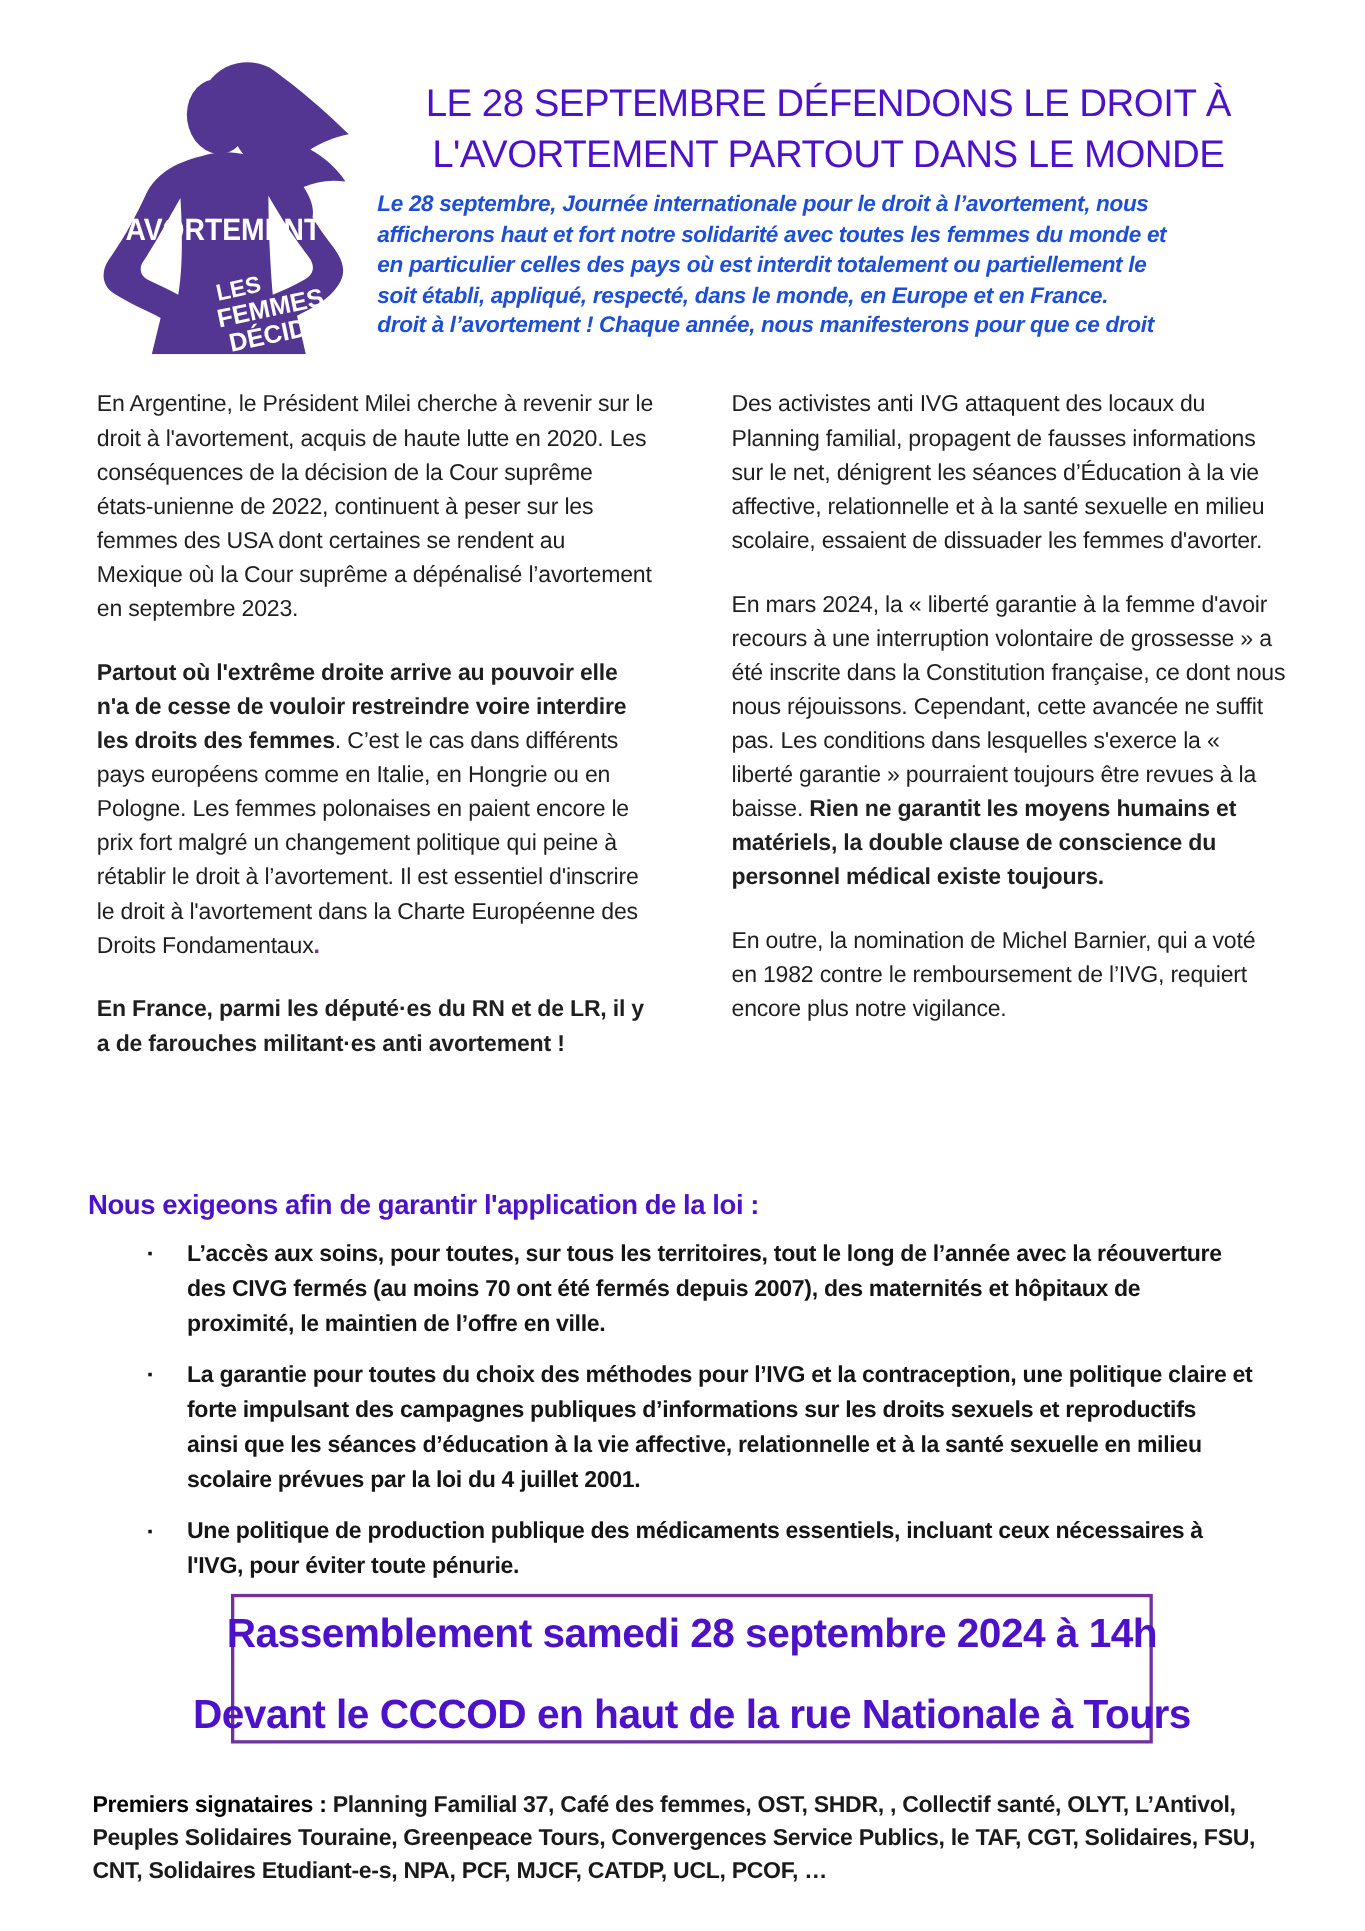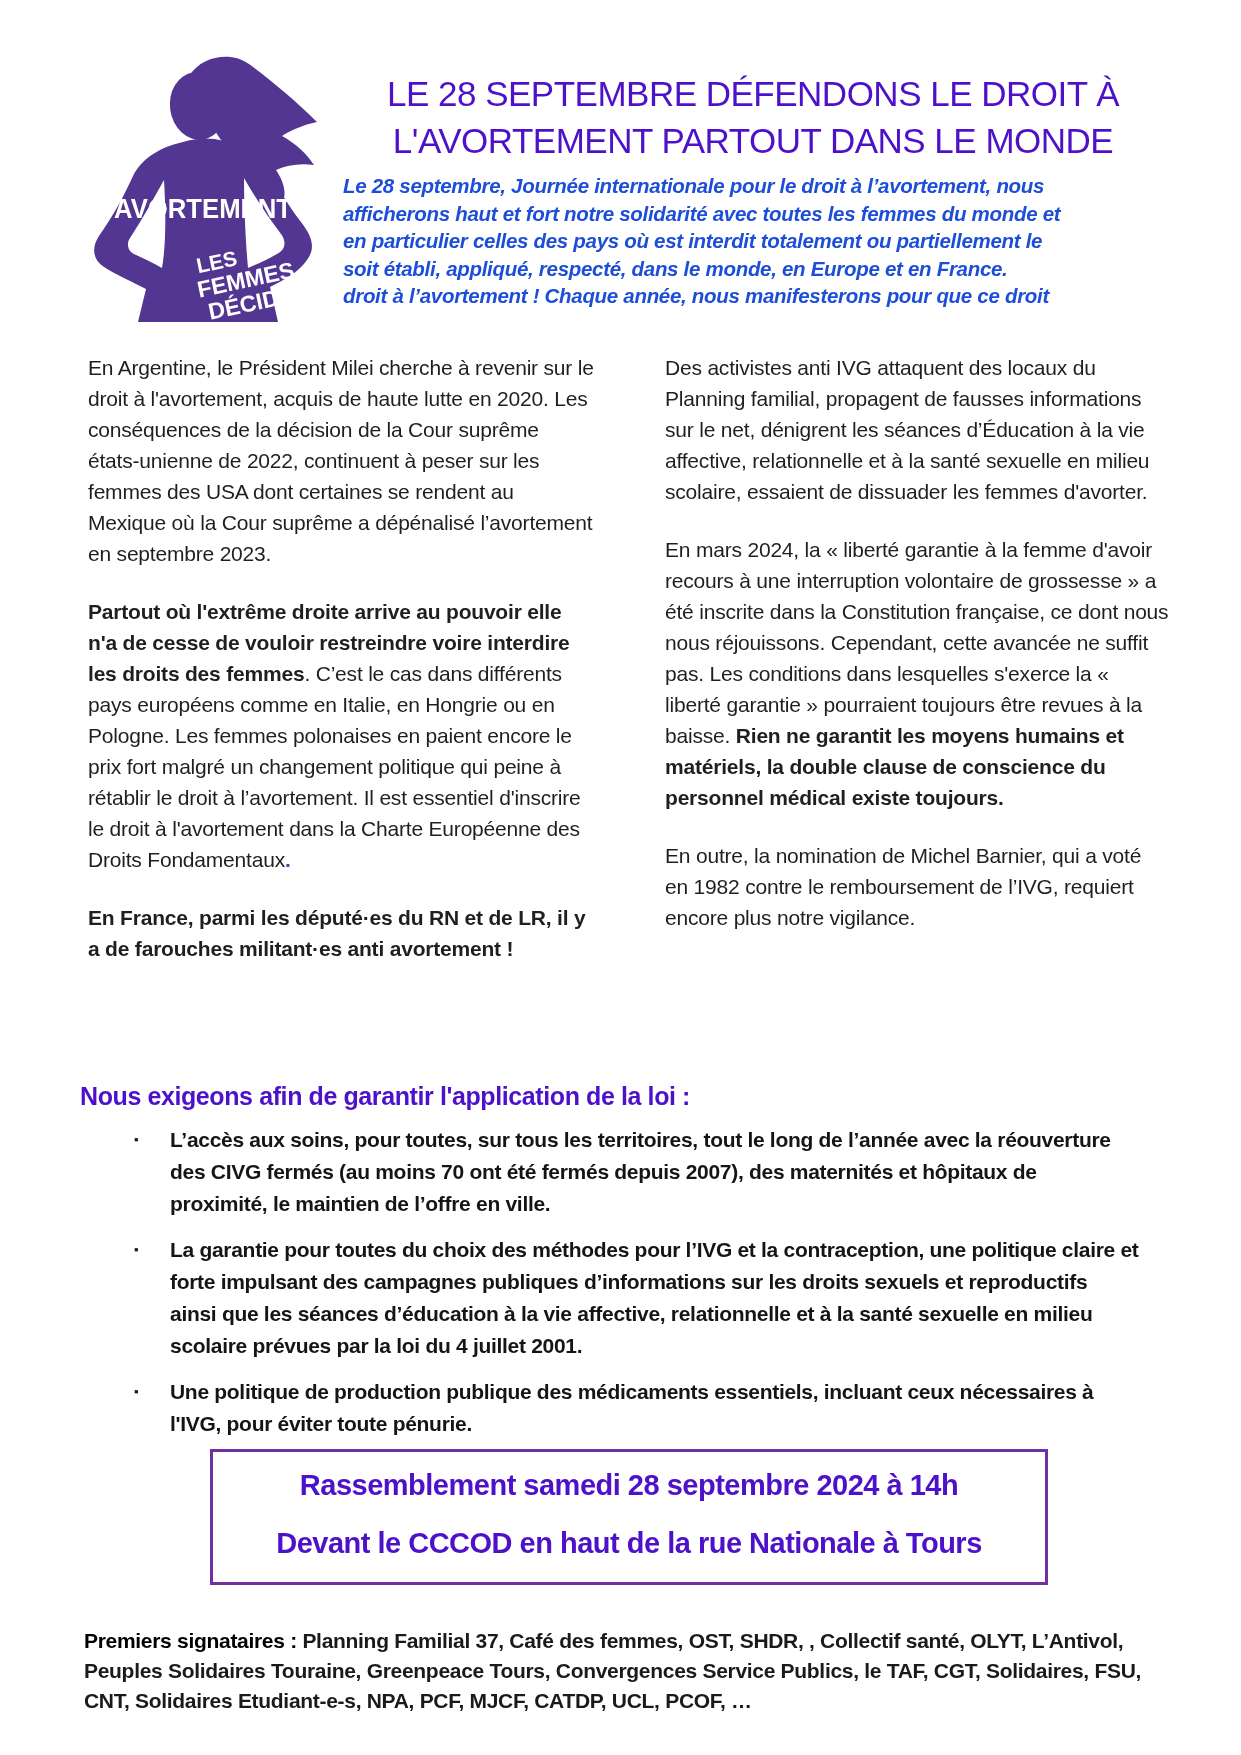--- a/index.html
+++ b/index.html
@@ -45,24 +45,24 @@
   .demand .marker{flex:0 0 36px;font-size:13px;line-height:32px;color:#151515;}
   .demand .dtext{flex:1;}
   
   .rally{
     position:absolute;left:210px;top:1449px;width:838px;height:136px;box-sizing:border-box;
     border:3px solid var(--box-border);background:#fff;
     display:flex;flex-direction:column;align-items:center;justify-content:flex-start;
     padding-top:15px;
   }
   .rally div{
-    color:var(--accent);font-weight:700;font-size:29px;line-height:36px;white-space:nowrap;
+    color:var(--accent);font-weight:700;font-size:37px;line-height:36px;white-space:nowrap;
     letter-spacing:-0.5px;
   }
-  .rally .r2{margin-top:22px;}
+  .rally .r2{margin-top:38px;}
   
   .signatories{
     position:absolute;left:84px;top:1626px;width:1082px;
     font-weight:700;font-size:21px;line-height:30px;letter-spacing:-0.3px;color:#1a1a1a;
   }
   .signatories .lbl{color:#000;}
 </style>
 </head>
 <body>
 

